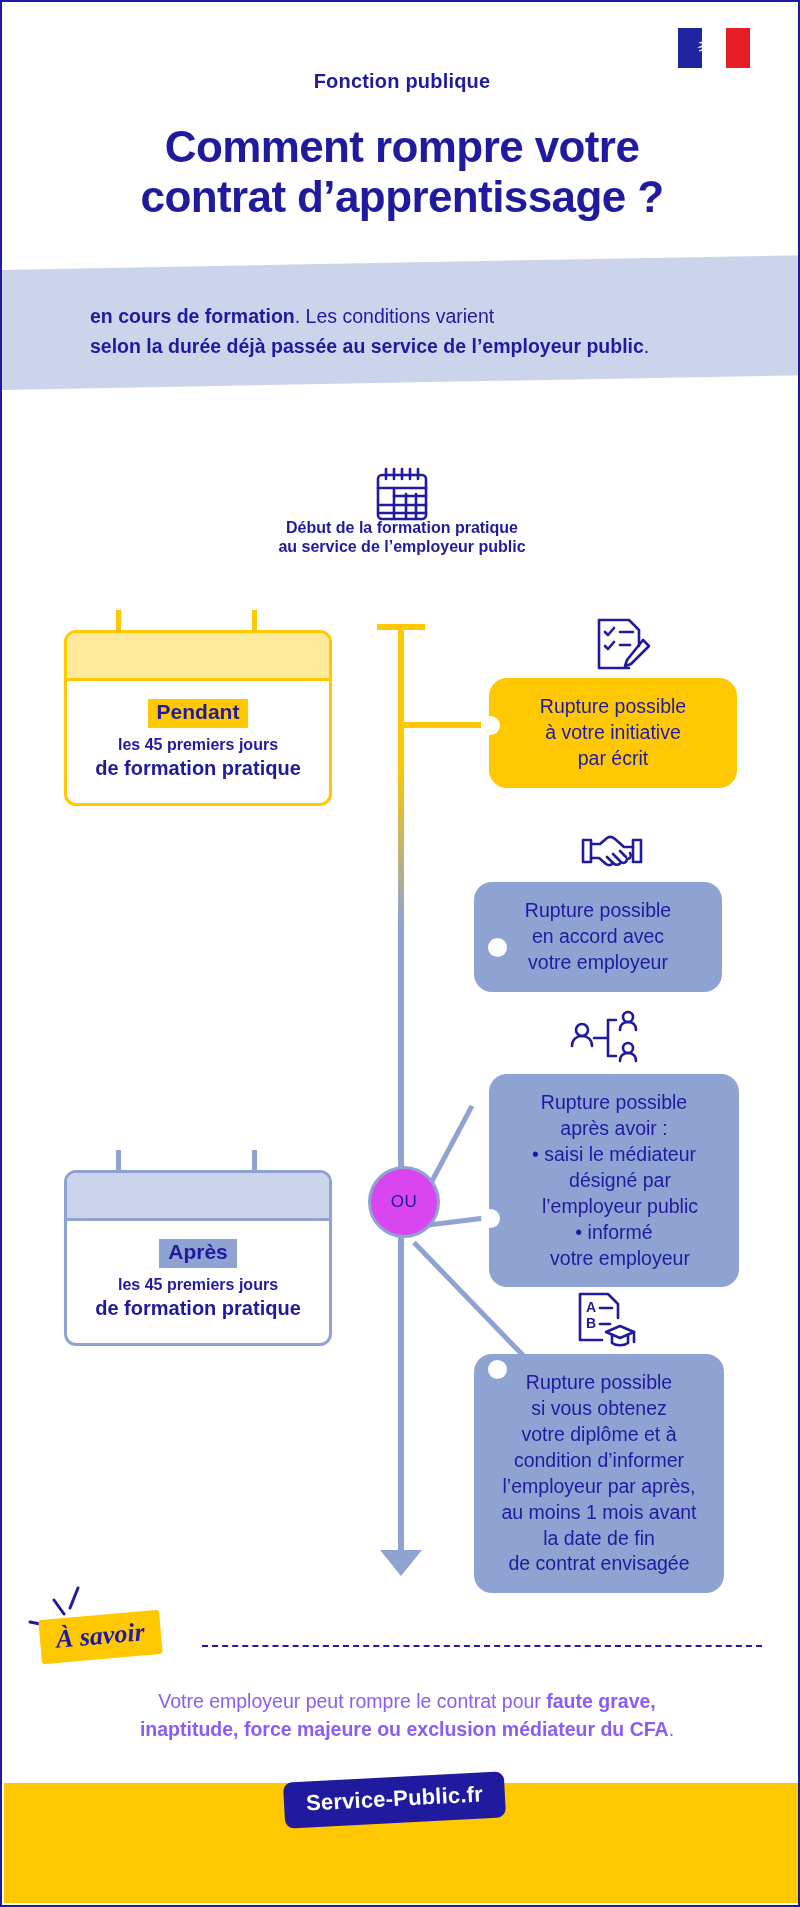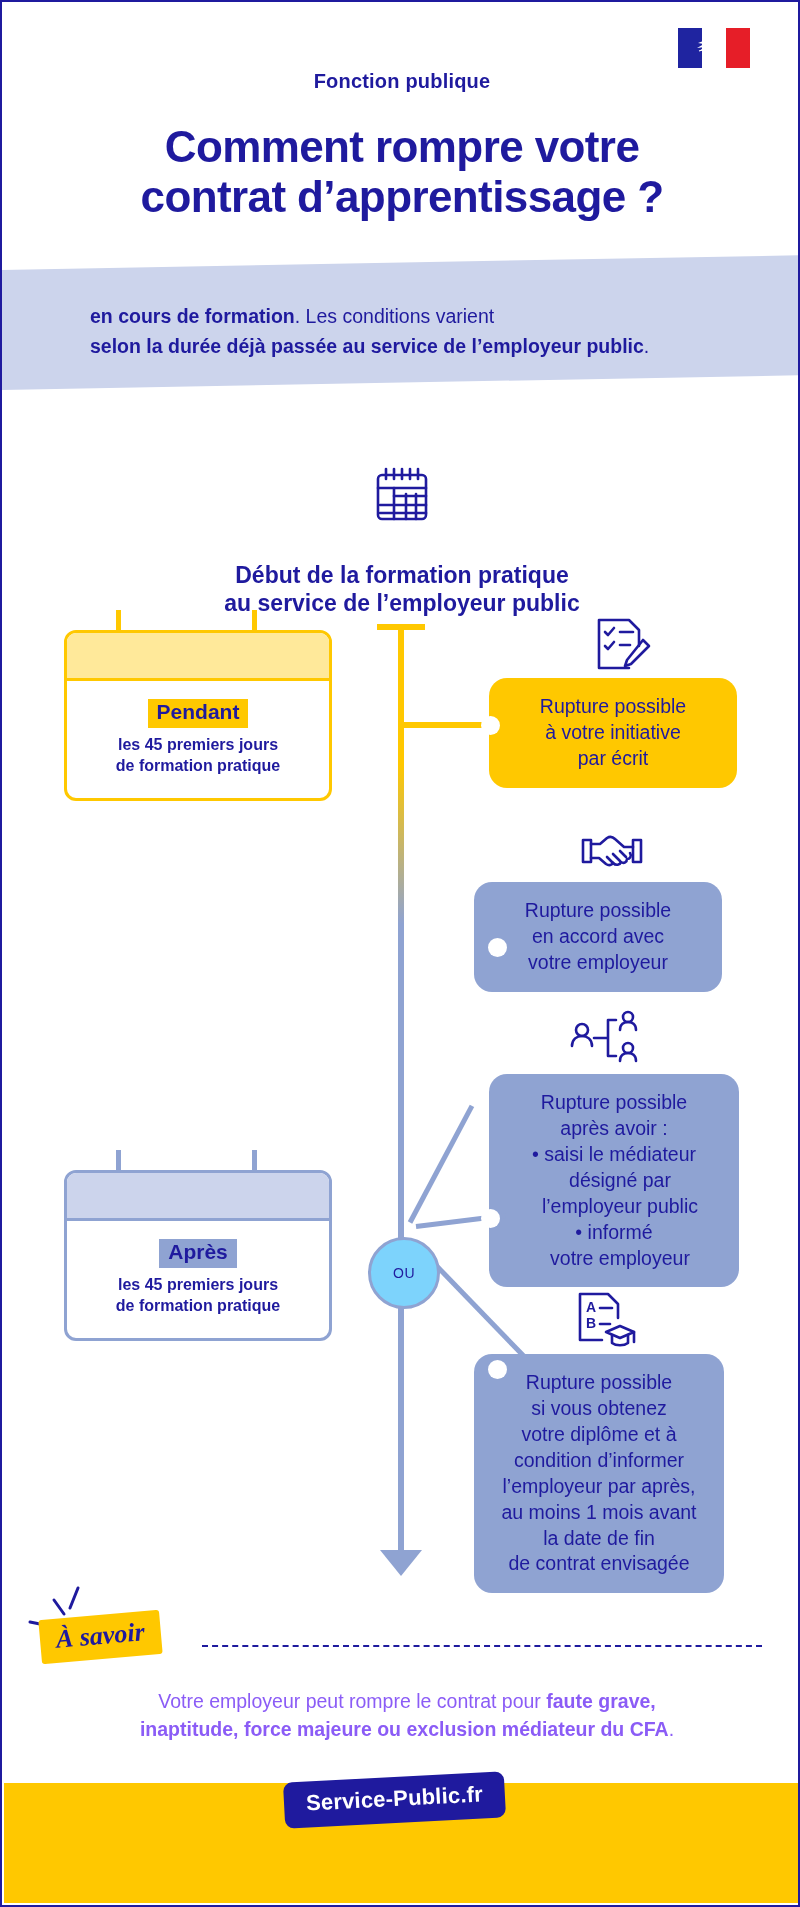--- a/index.html
+++ b/index.html
@@ -56,22 +56,22 @@
     position:absolute;top:300px;left:88px;width:640px;
     color:#1f1a9e;font-size:19.5px;line-height:1.52;
   }
   .intro-text b{font-weight:bold;}
 
   
   .cal-head-icon{
     position:absolute;top:465px;left:368px;width:64px;height:56px;
   }
   .timeline-head{
-    position:absolute;top:560px;left:100px;width:600px;
-    text-align:center;color:#1f1a9e;font-weight:bold;font-size:23px;
+    position:absolute;top:516px;left:100px;width:600px;
+    text-align:center;color:#1f1a9e;font-weight:bold;font-size:16px;
     line-height:1.2;
   }
 
   
   .vline{
     position:absolute;left:396px;top:622px;width:6px;height:930px;
     background:linear-gradient(to bottom,#ffc800 0px,#ffc800 140px,#8fa3d2 300px,#8fa3d2 100%);
   }
   .vline-cap{
     position:absolute;left:375px;top:622px;width:48px;height:6px;background:#ffc800;
@@ -80,24 +80,24 @@
     position:absolute;left:378px;top:1548px;width:0;height:0;
     border-left:21px solid transparent;border-right:21px solid transparent;
     border-top:26px solid #8fa3d2;
   }
   .branch-yellow{
     position:absolute;left:396px;top:720px;width:112px;height:6px;background:#ffc800;
   }
 
   
   .ou-node{
-    position:absolute;left:366px;top:1235px;width:66px;height:66px;
-    border-radius:50%;background:#7dd3fc;border:3px solid #8fa3d2;
+    position:absolute;left:366px;top:1164px;width:66px;height:66px;
+    border-radius:50%;background:#d946ef;border:3px solid #8fa3d2;
     display:flex;align-items:center;justify-content:center;
-    color:#1f1a9e;font-size:14px;letter-spacing:.4px;
+    color:#1f1a9e;font-size:17px;letter-spacing:.4px;
     z-index:4;
   }
   .spoke{
     position:absolute;background:#8fa3d2;height:5px;transform-origin:left center;
     z-index:2;
   }
 
   
   .cal-card{position:absolute;}
   .cal-rings{position:absolute;top:0;left:0;width:100%;height:22px;}
@@ -111,21 +111,21 @@
   }
   .cal-text{
     padding:18px 14px 22px;text-align:center;color:#1f1a9e;
     font-weight:bold;line-height:1.26;
   }
   .cal-tag{
     display:inline-block;padding:0 9px 3px;font-size:21px;font-weight:bold;
     color:#1f1a9e;
   }
   .cal-l1{font-size:16px;margin-top:7px;}
-  .cal-l2{font-size:16px;}
+  .cal-l2{font-size:20px;}
 
   
   #card-pendant{left:62px;top:608px;width:268px;}
   #card-pendant .ring{background:#ffc800;}
   #card-pendant .cal-body{border:3px solid #ffc800;}
   #card-pendant .cal-bar{background:#ffe99a;border-bottom:3px solid #ffc800;}
   #card-pendant .cal-tag{background:#ffc800;}
 
   
   #card-apres{left:62px;top:1148px;width:268px;}

